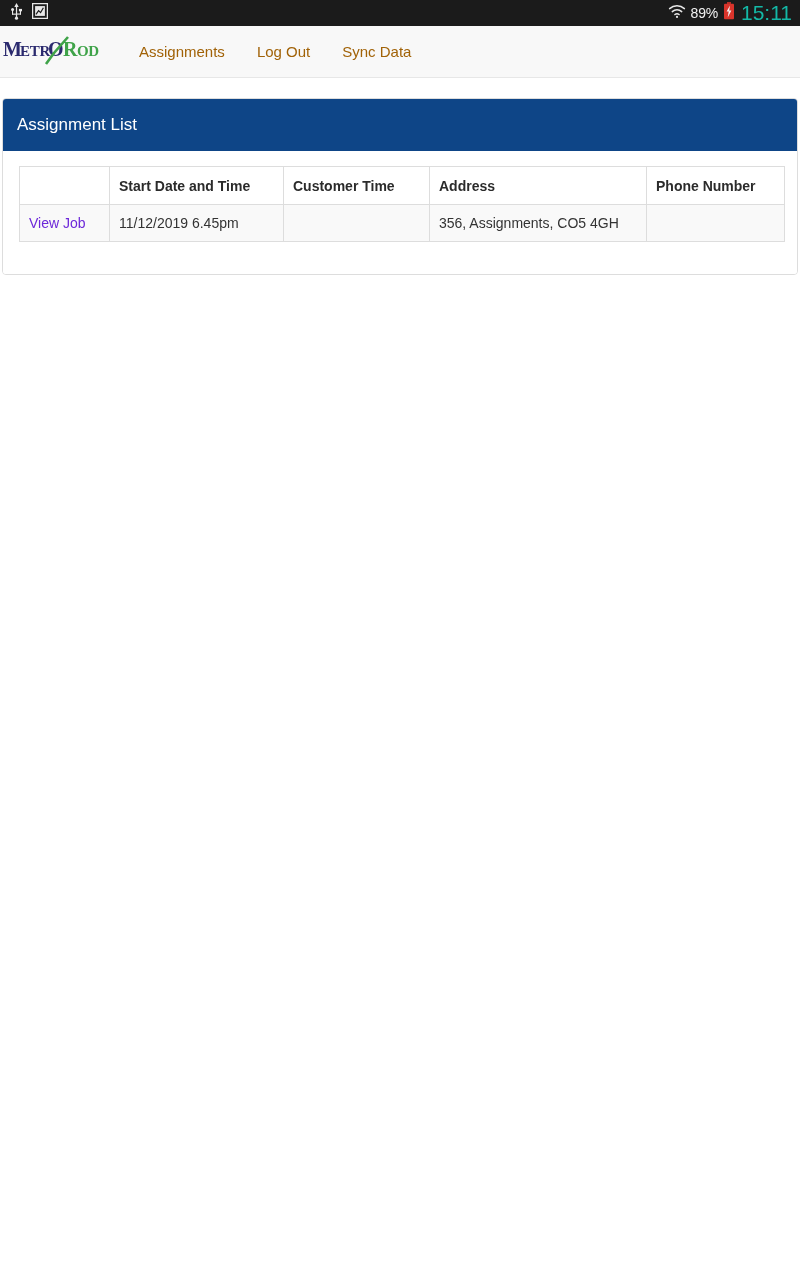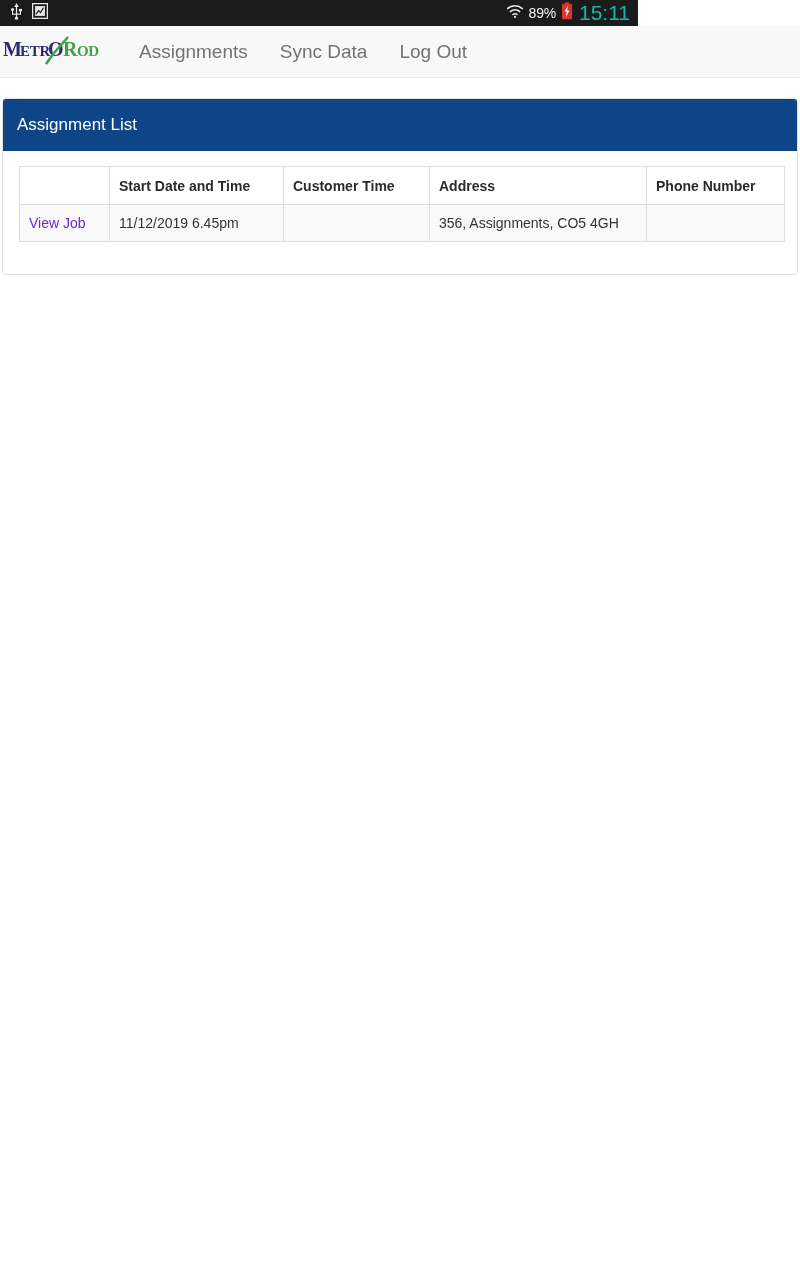--- a/index.html
+++ b/index.html
@@ -8,21 +8,21 @@
     width: 800px;
     height: 1280px;
     background: #ffffff;
     font-family: "Liberation Sans", sans-serif;
     overflow: hidden;
   }
 
   
   .status-bar {
     position: relative;
-    width: 638px;
+    width: 800px;
     height: 26px;
     background: #1b1b1b;
     display: flex;
     align-items: center;
     justify-content: space-between;
     padding: 0 8px 0 10px;
   }
   .status-left {
     display: flex;
     align-items: center;
@@ -65,22 +65,22 @@
   .brand {
     display: block;
     margin-right: 16px;
     margin-top: 1px;
   }
   .nav-links {
     display: flex;
     align-items: center;
   }
   .nav-link {
-    color: #737373;
-    font-size: 19px;
+    color: #a16207;
+    font-size: 15px;
     font-family: "Liberation Sans", sans-serif;
     padding: 0 16px;
     line-height: 52px;
     text-decoration: none;
     white-space: nowrap;
     cursor: pointer;
   }
 
   
   .panel {
@@ -213,22 +213,22 @@
       <text x="18" y="21" font-family="Liberation Serif, serif" font-size="15" font-weight="bold" fill="#2b2a6e" letter-spacing="-0.3">ETR</text>
       <text x="46" y="21" font-family="Liberation Serif, serif" font-size="20" font-weight="bold" fill="#2b2a6e">O</text>
       <text x="61" y="21" font-family="Liberation Serif, serif" font-size="20" font-weight="bold" fill="#3fa349">R</text>
       <text x="75" y="21" font-family="Liberation Serif, serif" font-size="15" font-weight="bold" fill="#3fa349" letter-spacing="-0.3">OD</text>
       <polyline points="44,29 52,18 66,2" fill="none" stroke="#3fa349" stroke-width="2.6"></polyline>
     </svg>
   </a>
 
   <div class="nav-links">
     <a class="nav-link">Assignments</a>
+    <a class="nav-link">Log Out</a>
     <a class="nav-link">Sync Data</a>
-    <a class="nav-link">Log Out</a>
   </div>
 </div>
 
 <div class="panel">
 
   <div class="panel-heading">Assignment List</div>
 
   <div class="panel-body">
     <table class="assignments">
       <colgroup>

